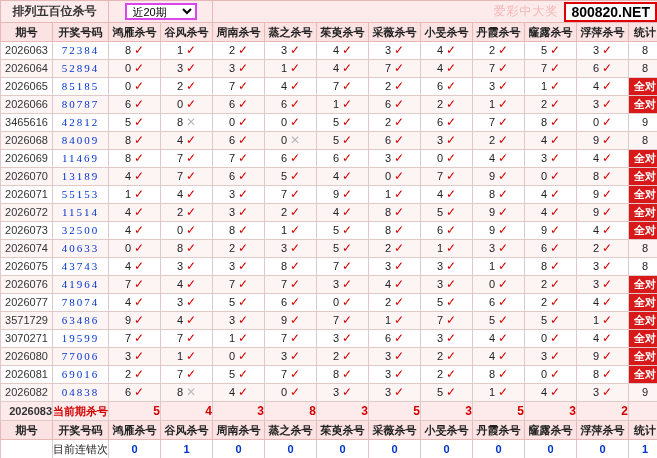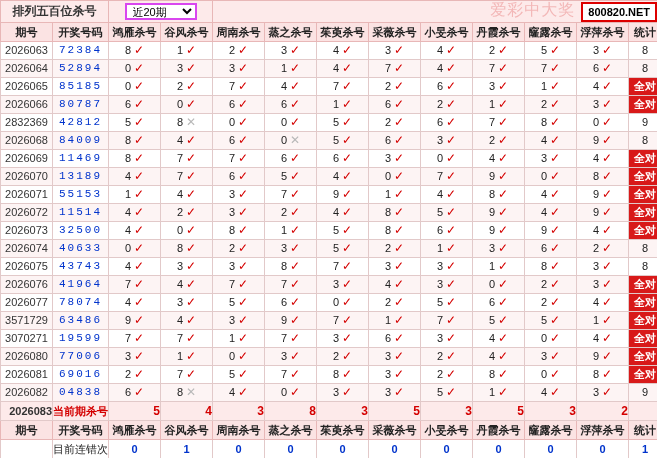--- a/index.html
+++ b/index.html
@@ -22,38 +22,38 @@
   
   .hdr-row td { background: #fdeaea; border-color: #e8b7b7; height: 22px; }
   .title-cell { font-weight: bold; color: #333; font-size: 12px; }
   .sel-cell { background: #fdeaea; }
   select.period {
     font-size: 11px; font-family: "Liberation Sans", sans-serif;
     border: 2px solid #d946ef; background: #fff; width: 72px; height: 17px;
     padding: 0 2px;
   }
   .brandline { text-align: right; padding-right: 4px; }
-  .brand-faint { color: #f3b7b7; font-size: 16px; letter-spacing: 1px; }
+  .brand-faint { color: #f3b7b7; font-size: 12px; letter-spacing: 1px; }
   .brand-box {
     display: inline-block; border: 2px solid #d00; color: #000;
-    font-weight: bold; font-size: 11px; padding: 0 5px; margin-left: 6px;
+    font-weight: bold; font-size: 14px; padding: 0 5px; margin-left: 6px;
     background: #fff; line-height: 16px; vertical-align: middle;
     font-family: "Liberation Sans", sans-serif;
   }
 
   
   .colhead td {
     background: #fbe3e3; border-color: #e8b7b7; font-weight: bold;
     color: #222; height: 19px;
   }
 
   
   .issue { color: #333; }
   .code {
-    color: #0033cc; letter-spacing: 2px; font-family: Liberation Mono, monospace;
+    color: #0033cc; letter-spacing: 2px; font-family: Liberation Serif, serif;
   }
   .num { color: #222; }
   .mark { color: #d40000; font-size: 12px; }
   .cross { color: #b8b8b8; font-size: 12px; }
   .stat { color: #222; }
   .badge-red {
     color: #fff; background: #d81919; font-weight: bold; font-size: 11px;
     display: block; width: 100%; height: 17px; line-height: 17px;
   }
   tr.alt td { background: #fdf4f4; }
@@ -174,21 +174,21 @@
           <td><span class="num">6</span> <span class="mark">✓</span></td>
           <td><span class="num">2</span> <span class="mark">✓</span></td>
           <td><span class="num">1</span> <span class="mark">✓</span></td>
           <td><span class="num">2</span> <span class="mark">✓</span></td>
           <td><span class="num">3</span> <span class="mark">✓</span></td>
           <td style="padding: 0px;">
             <span class="badge-red">全对</span>
           </td>
         </tr>
         <tr>
-          <td class="issue">2832369</td>
+          <td class="issue">3465616</td>
           <td class="code">42812</td>
           <td><span class="num">5</span> <span class="mark">✓</span></td>
           <td><span class="num">8</span> <span class="cross">✕</span></td>
           <td><span class="num">0</span> <span class="mark">✓</span></td>
           <td><span class="num">0</span> <span class="mark">✓</span></td>
           <td><span class="num">5</span> <span class="mark">✓</span></td>
           <td><span class="num">2</span> <span class="mark">✓</span></td>
           <td><span class="num">6</span> <span class="mark">✓</span></td>
           <td><span class="num">7</span> <span class="mark">✓</span></td>
           <td><span class="num">8</span> <span class="mark">✓</span></td>

